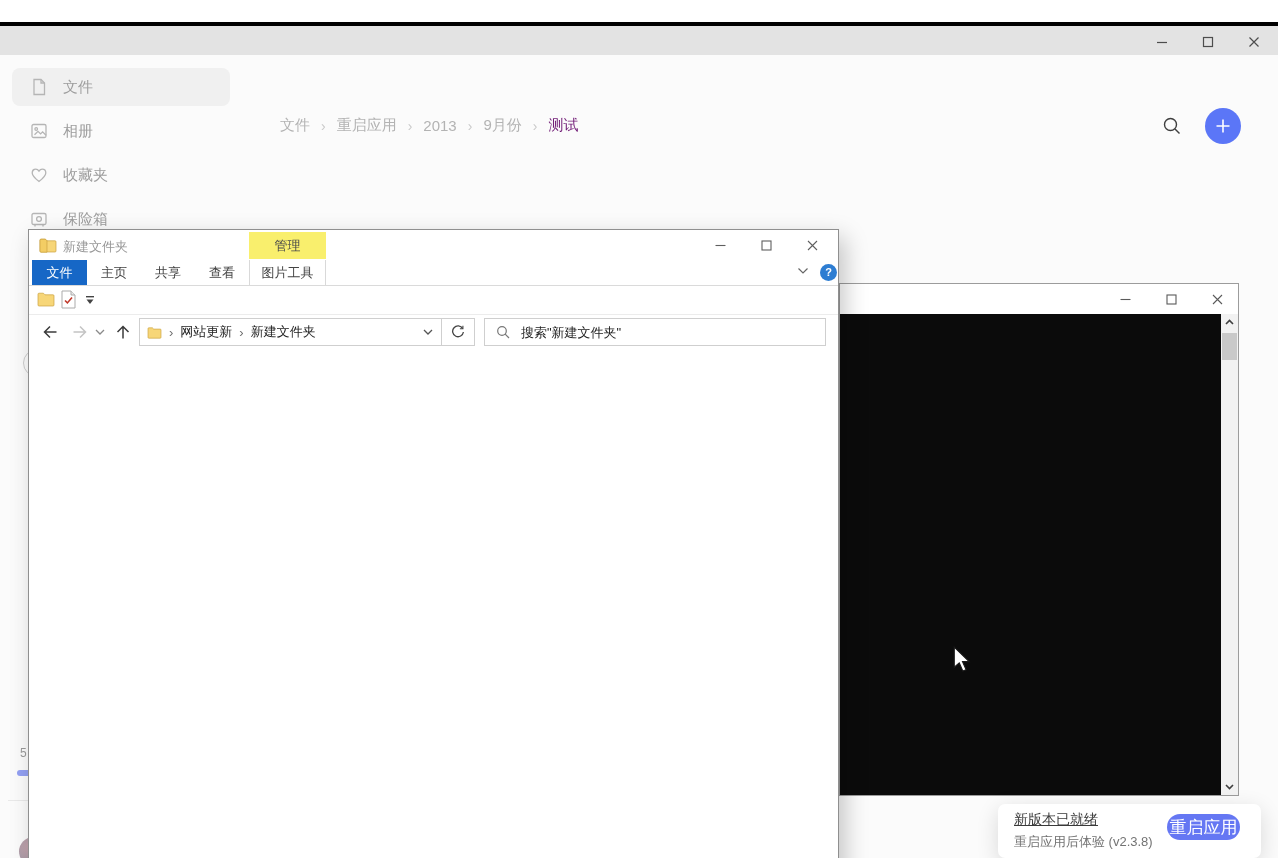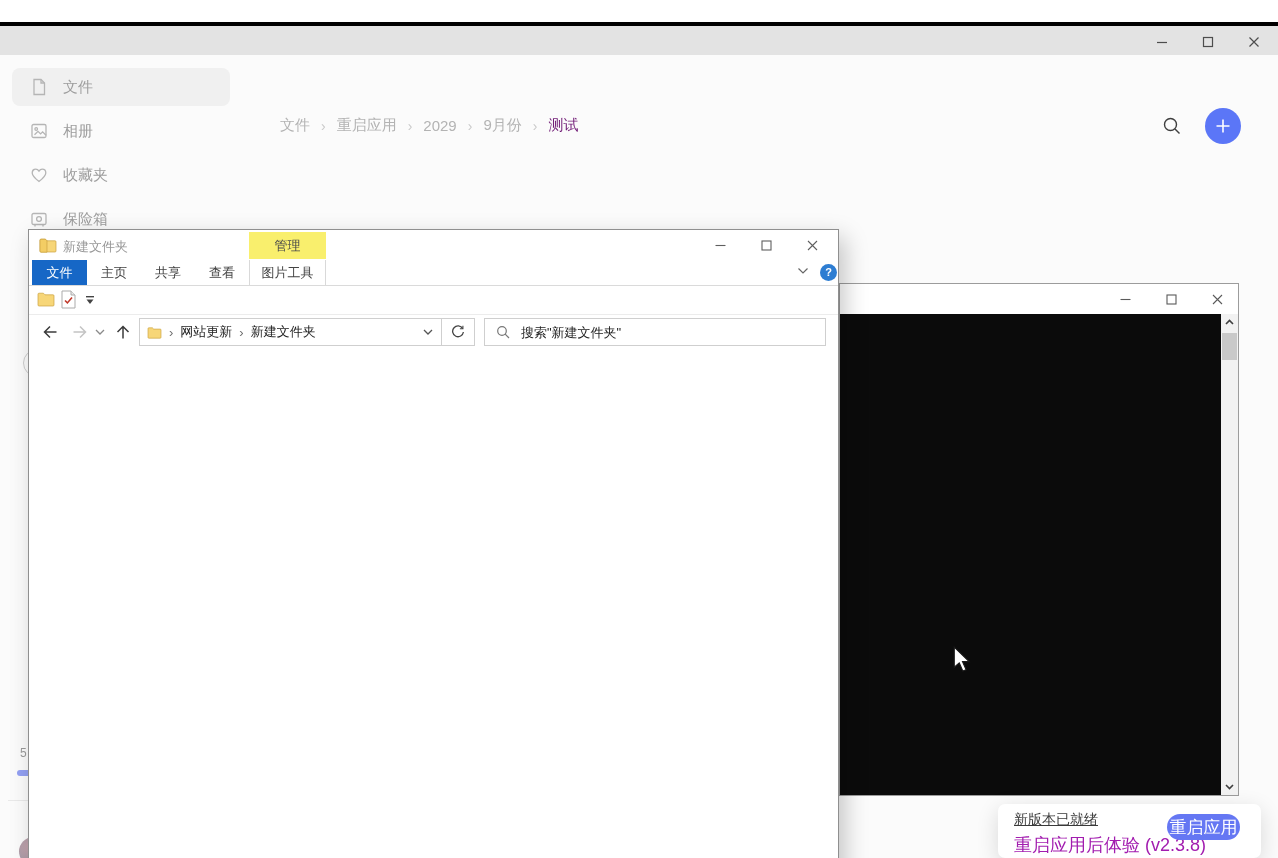--- a/index.html
+++ b/index.html
@@ -80,21 +80,21 @@
   .pl-controls .wbtn{width:16px;height:16px;display:flex;align-items:center;justify-content:center;color:#5a5a5a;}
   .pl-content{left:0;top:30px;width:381px;height:481px;background:#0b0b0b;}
   .pl-scroll{left:381px;top:30px;width:17px;height:481px;background:#f2f2f2;}
   .pl-scroll .arrow{position:absolute;left:0;width:17px;height:16px;display:flex;align-items:center;justify-content:center;color:#3f3f3f;}
   .pl-thumb{position:absolute;left:1px;top:19px;width:15px;height:27px;background:#c9c9c9;}
 
   
   .toast{left:998px;top:782px;width:263px;height:54px;background:#fff;border-radius:7px;z-index:3;
     box-shadow:0 6px 22px rgba(0,0,0,.14);}
   .toast-title{position:absolute;left:16px;top:7px;font-size:14px;color:#3a3a3a;text-decoration:underline;}
-  .toast-sub{position:absolute;left:16px;top:29px;font-size:18px;color:#a21caf;}
+  .toast-sub{position:absolute;left:16px;top:29px;font-size:13px;color:#737373;}
   .toast-btn{position:absolute;left:169px;top:10px;width:73px;height:26px;border-radius:14px;
     background:var(--toast-button,#6577f3);color:#fff;font-size:17px;text-align:center;line-height:27px;}
 
   .cursor{left:953px;top:624px;z-index:5;}
 </style>
 </head>
 <body>
 
 <div class="desktop">
 
@@ -162,21 +162,21 @@
   <div class="abs frag-five">5</div>
   <div class="abs frag-bar"></div>
   <div class="abs frag-divider"></div>
   <div class="abs frag-avatar"></div>
 
   <div class="abs crumbs">
     <span>文件</span>
     <span class="sep">›</span>
     <span>重启应用</span>
     <span class="sep">›</span>
-    <span>2029</span>
+    <span>2013</span>
     <span class="sep">›</span>
     <span>9月份</span>
     <span class="sep">›</span>
     <span class="current">测试</span>
   </div>
 
   <div class="abs hdr-search">
     <svg width="22" height="22" viewBox="0 0 22 22" fill="none" stroke="currentColor" stroke-width="1.4">
         <circle cx="9.5" cy="9.5" r="6"></circle>
         <path d="M14 14l4.5 4.5"></path>

